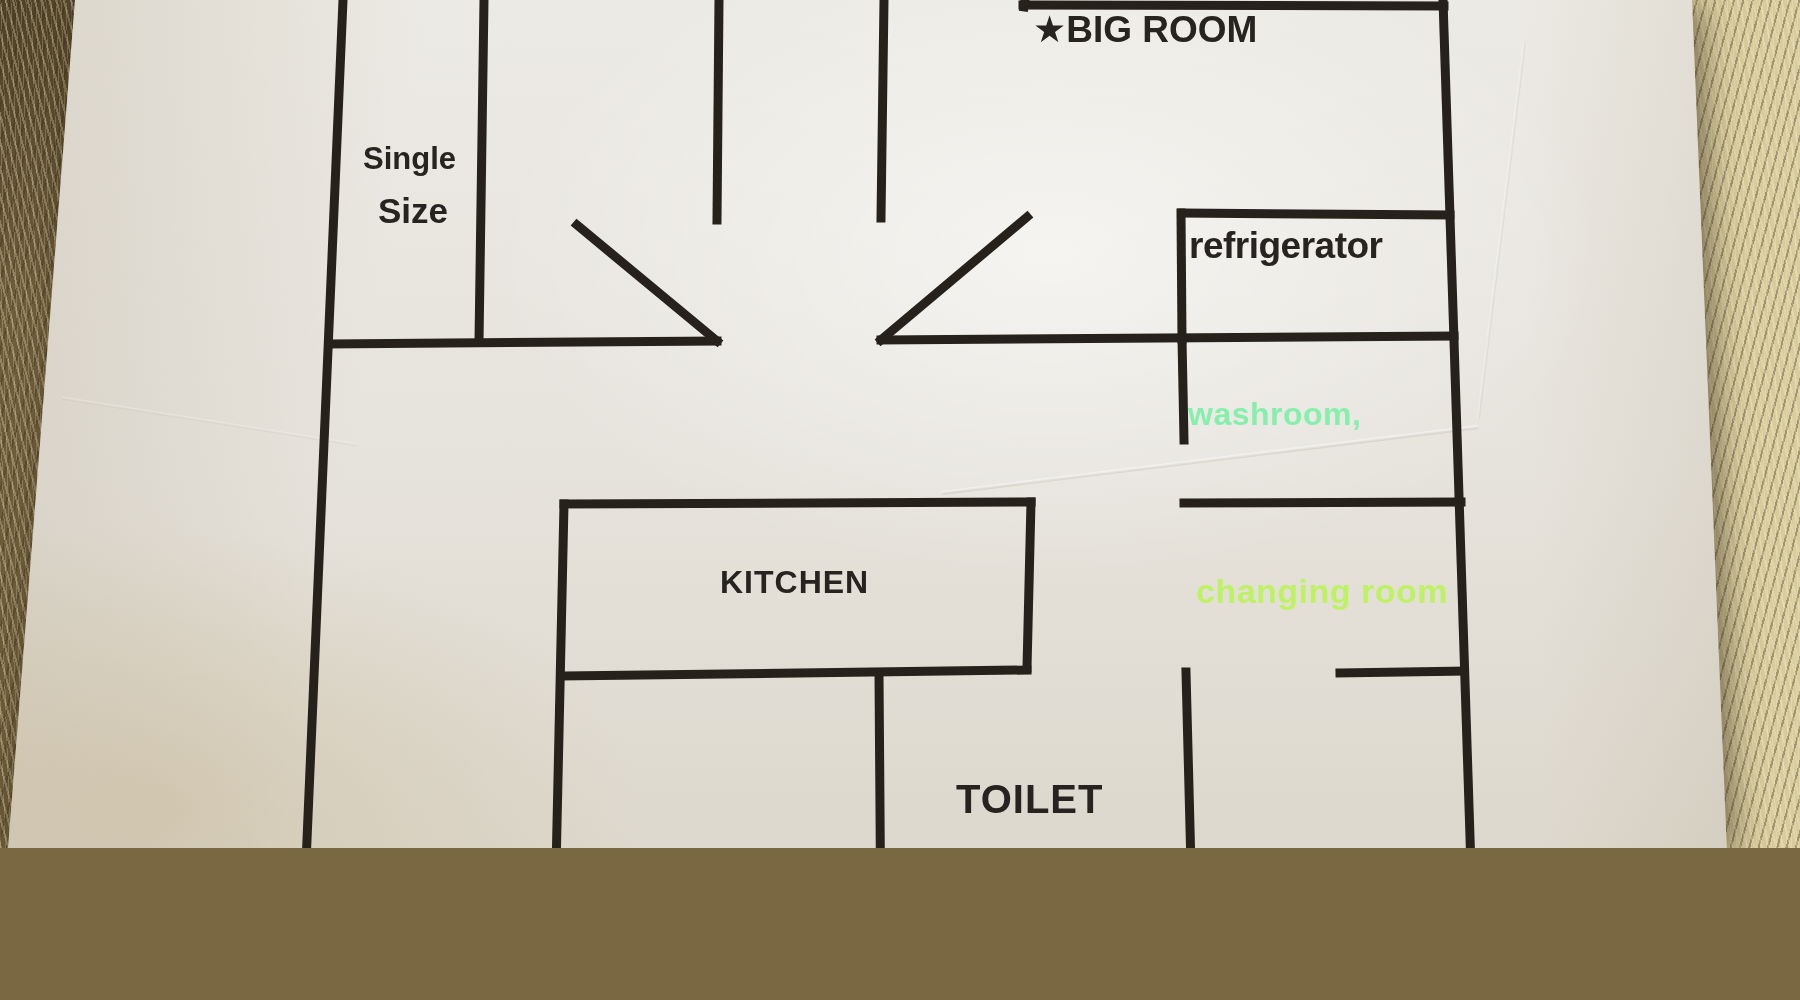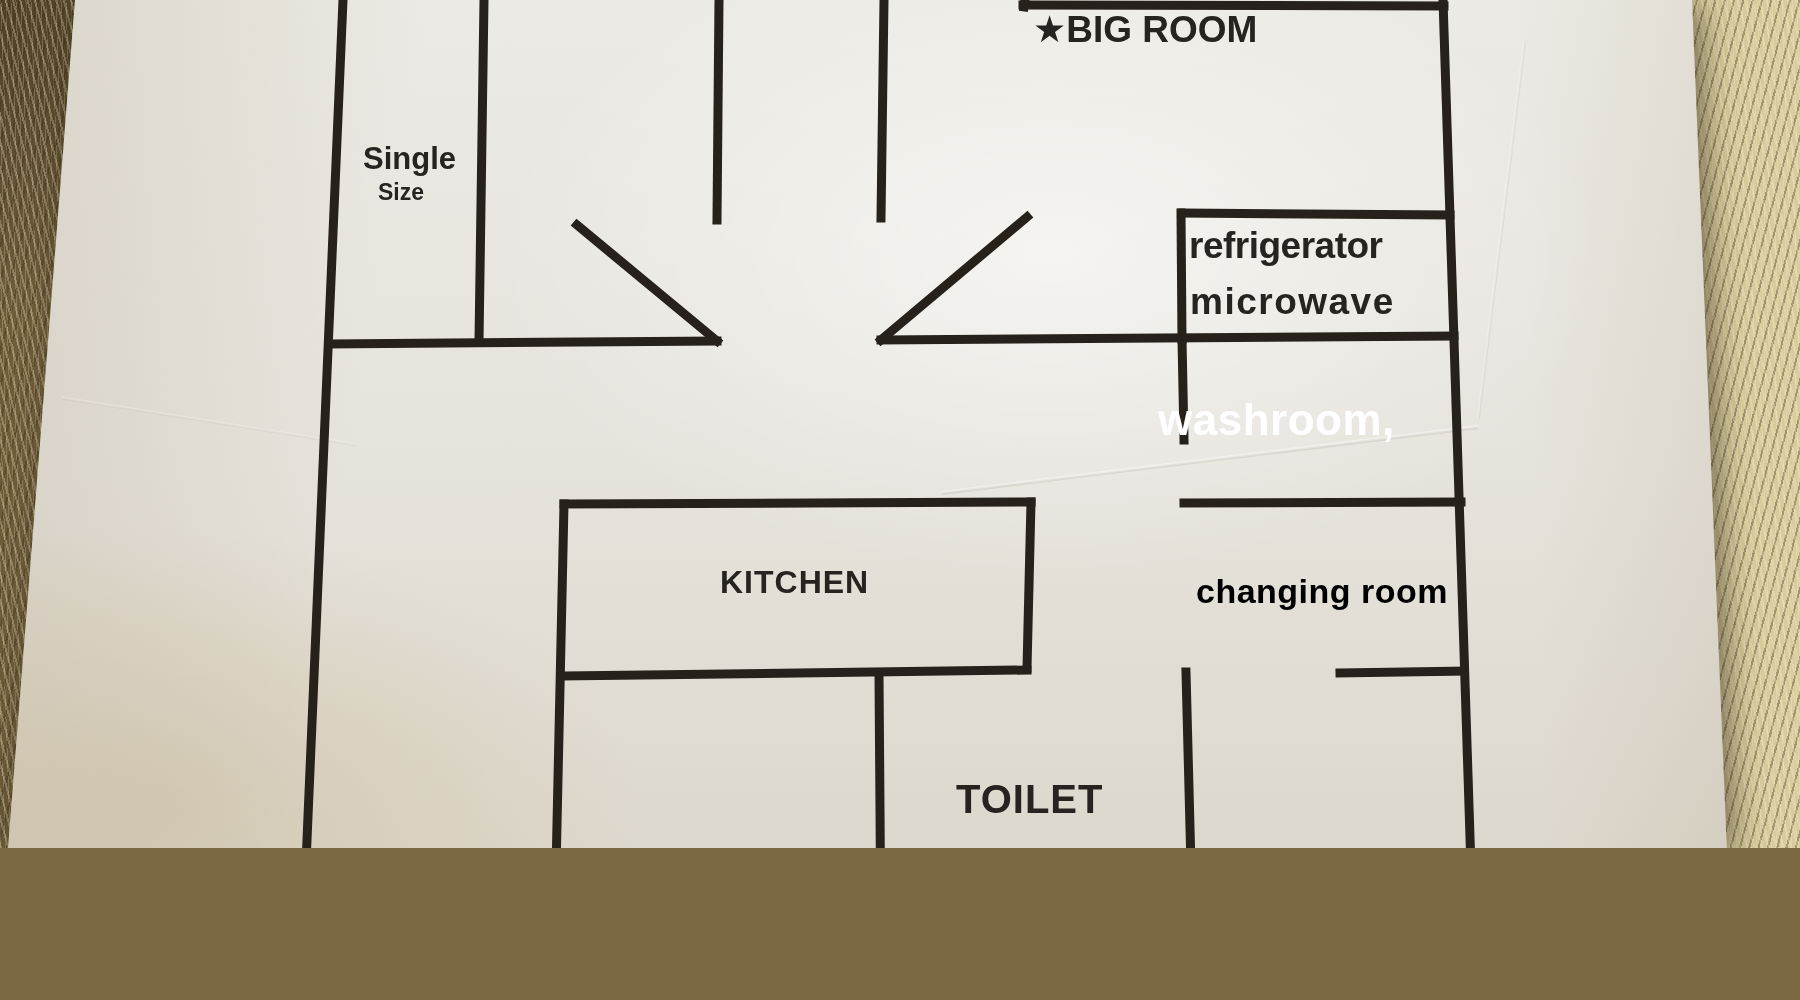--- a/index.html
+++ b/index.html
@@ -35,25 +35,25 @@
   .crease-3{left:60px;top:420px;width:300px;height:3px;transform:rotate(9deg);
     background:linear-gradient(to bottom,rgba(255,255,255,0.55),rgba(150,140,118,0.22));opacity:.6;}
 
   
   svg.walls{position:absolute;inset:0;}
 
   
   .lbl{position:absolute;font-weight:bold;line-height:1;white-space:nowrap;color:#262320;}
   .lbl-big-room    {left:1033px;top:11px; font-size:37px;}
   .lbl-single      {left:363px; top:129px;font-size:31px;margin-top:14px;}
-  .lbl-size        {left:378px; top:181px;font-size:23px;}
+  .lbl-size        {left:378px; top:193px;font-size:35px;}
   .lbl-refrigerator{left:1189px;top:227px;font-size:37px;letter-spacing:-0.5px;}
   .lbl-microwave   {left:1190px;top:283px;font-size:37px;letter-spacing:1.5px;}
-  .lbl-washroom    {left:1158px;top:398px;font-size:44px;color:#ffffff;letter-spacing:0.5px;}
-  .lbl-changing    {left:1196px;top:574px;font-size:34px;color:#000000;letter-spacing:0.5px;}
+  .lbl-washroom    {left:1188px;top:398px;font-size:32px;color:#86efac;letter-spacing:0.5px;}
+  .lbl-changing    {left:1196px;top:574px;font-size:34px;color:#bef264;letter-spacing:0.5px;}
   .lbl-kitchen     {left:720px; top:566px;font-size:32px;letter-spacing:1px;}
   .lbl-toilet      {left:956px; top:779px;font-size:40px;letter-spacing:1px;}
   .lbl-shower      {left:1203px;top:779px;font-size:37px;letter-spacing:1px;}
   .lbl-entranceway {left:311px; top:886px;font-size:39px;}
 </style>
 </head>
 <body>
 
 <div class="scene">
 
@@ -90,19 +90,18 @@
       <line x1="879" y1="674" x2="881" y2="944" stroke="#26221b" stroke-width="9" stroke-linecap="square"></line>
       <line x1="1186" y1="672" x2="1193" y2="944" stroke="#26221b" stroke-width="9" stroke-linecap="square"></line>
       <line x1="1340" y1="673" x2="1464" y2="671" stroke="#26221b" stroke-width="9" stroke-linecap="square"></line>
       <line x1="554" y1="944" x2="1470" y2="930" stroke="#26221b" stroke-width="9" stroke-linecap="square"></line>
     </svg>
 
   <div class="lbl lbl-big-room">★BIG ROOM</div>
   <div class="lbl lbl-single">Single</div>
   <div class="lbl lbl-size">Size</div>
   <div class="lbl lbl-refrigerator">refrigerator</div>
-  <div class="lbl lbl-microwave">microwave</div>
   <div class="lbl lbl-washroom">washroom,</div>
   <div class="lbl lbl-changing">changing room</div>
   <div class="lbl lbl-kitchen">KITCHEN</div>
   <div class="lbl lbl-toilet">TOILET</div>
 
 </div>
 
 </body></html>

